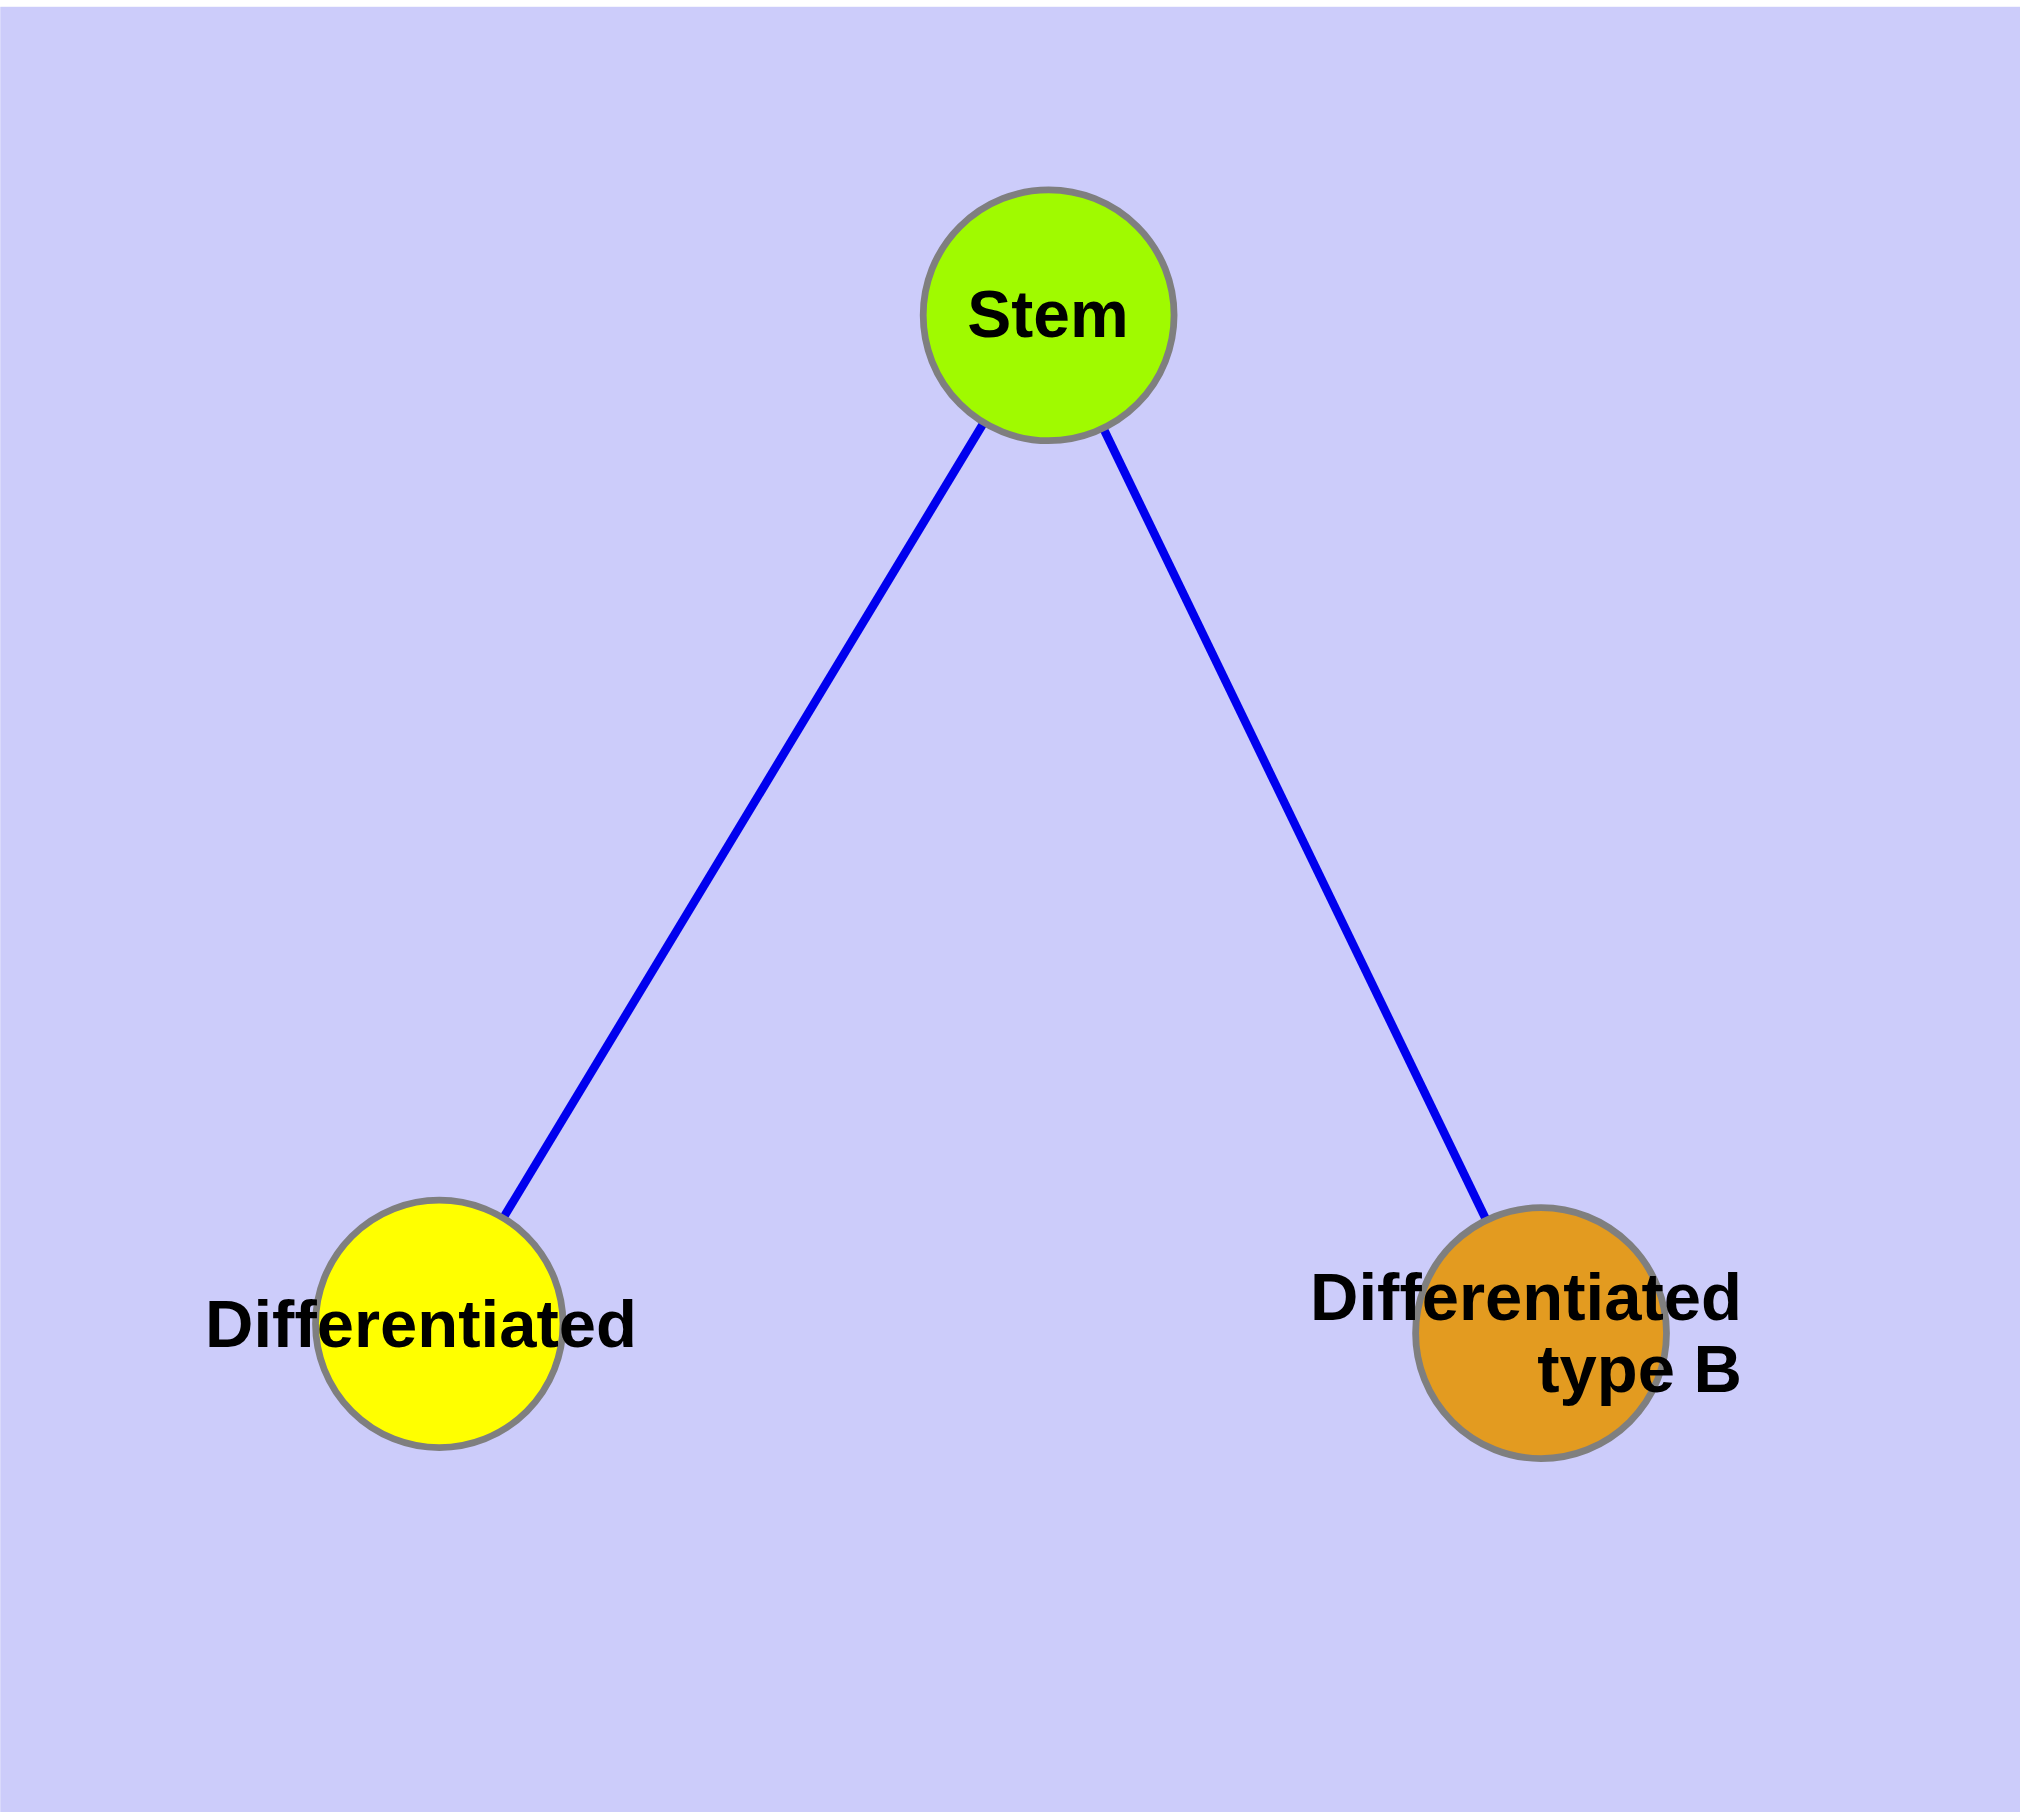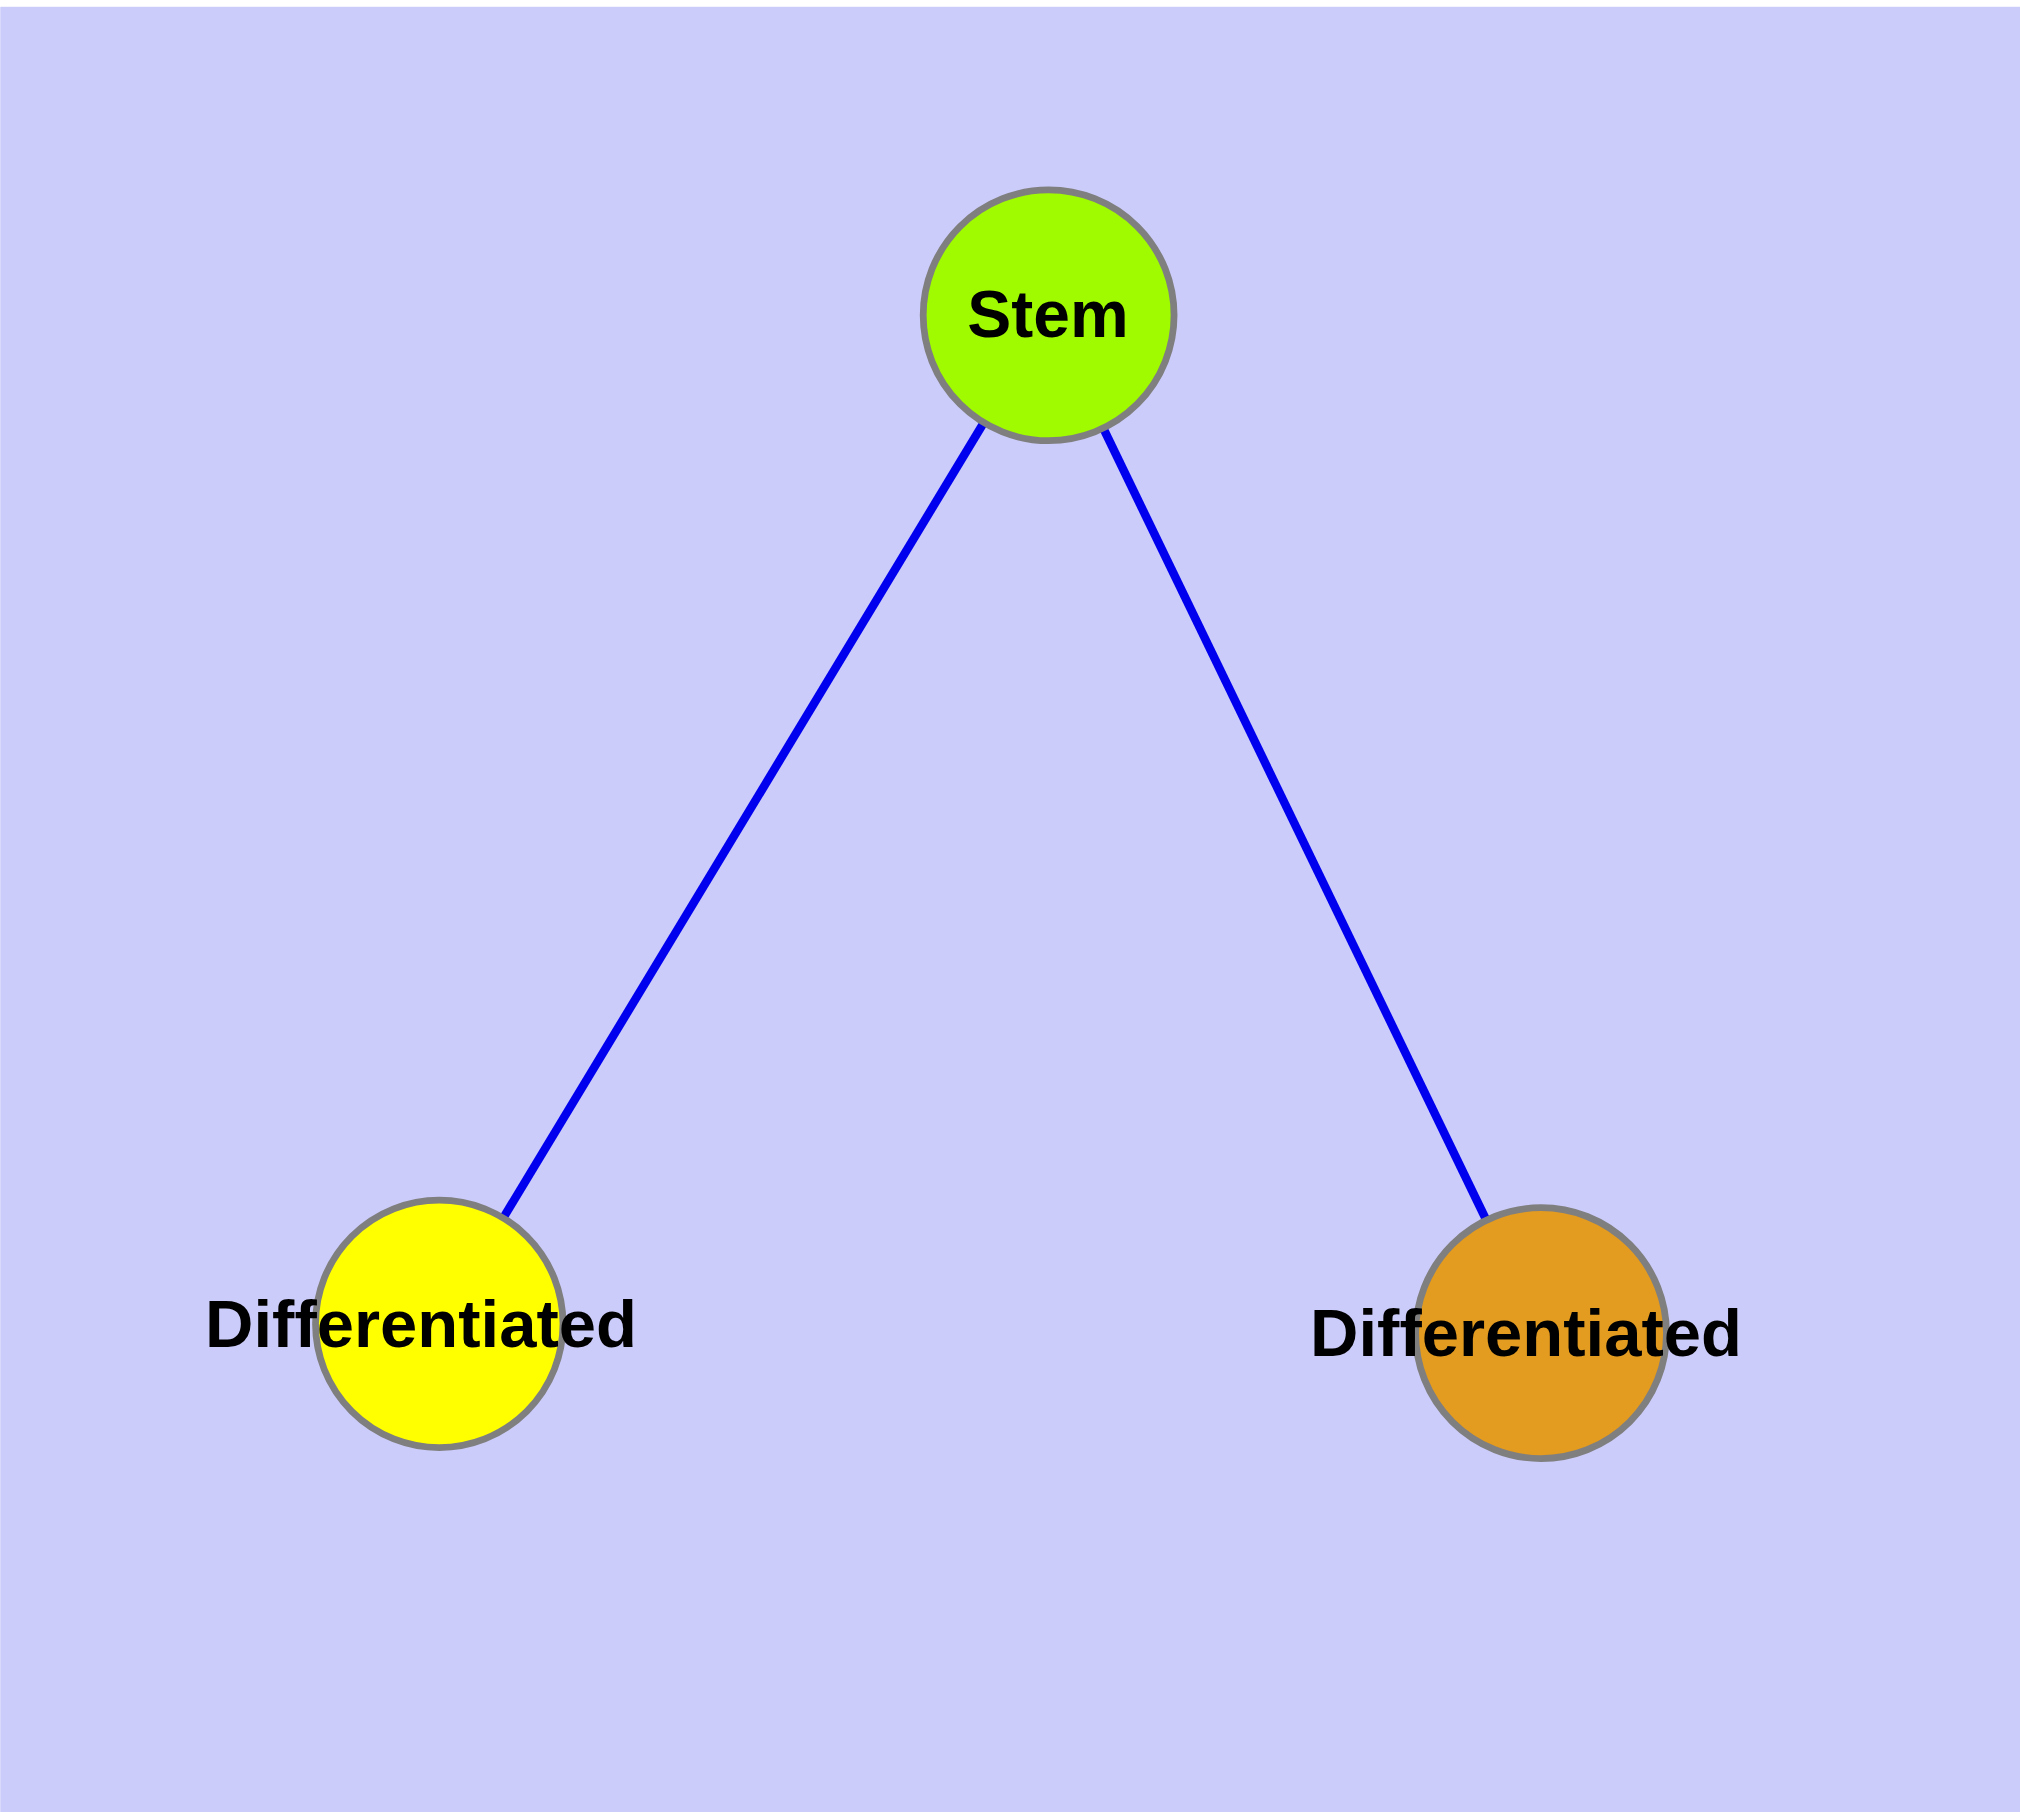--- a/index.html
+++ b/index.html
@@ -78,16 +78,17 @@
   <div class="node-label" id="label-stem" style="color: rgb(0, 0, 0);">
     <div>Stem</div>
   </div>
 
   <div class="node-label" id="label-diff-a" style="color: rgb(0, 0, 0);">
     <div>Differentiated</div>
   </div>
 
   <div class="node-label" id="label-diff-b" style="color: rgb(0, 0, 0);">
     <div>Differentiated</div>
+    <div>type B</div>
   </div>
 
 </div>
 
 
 </body></html>

